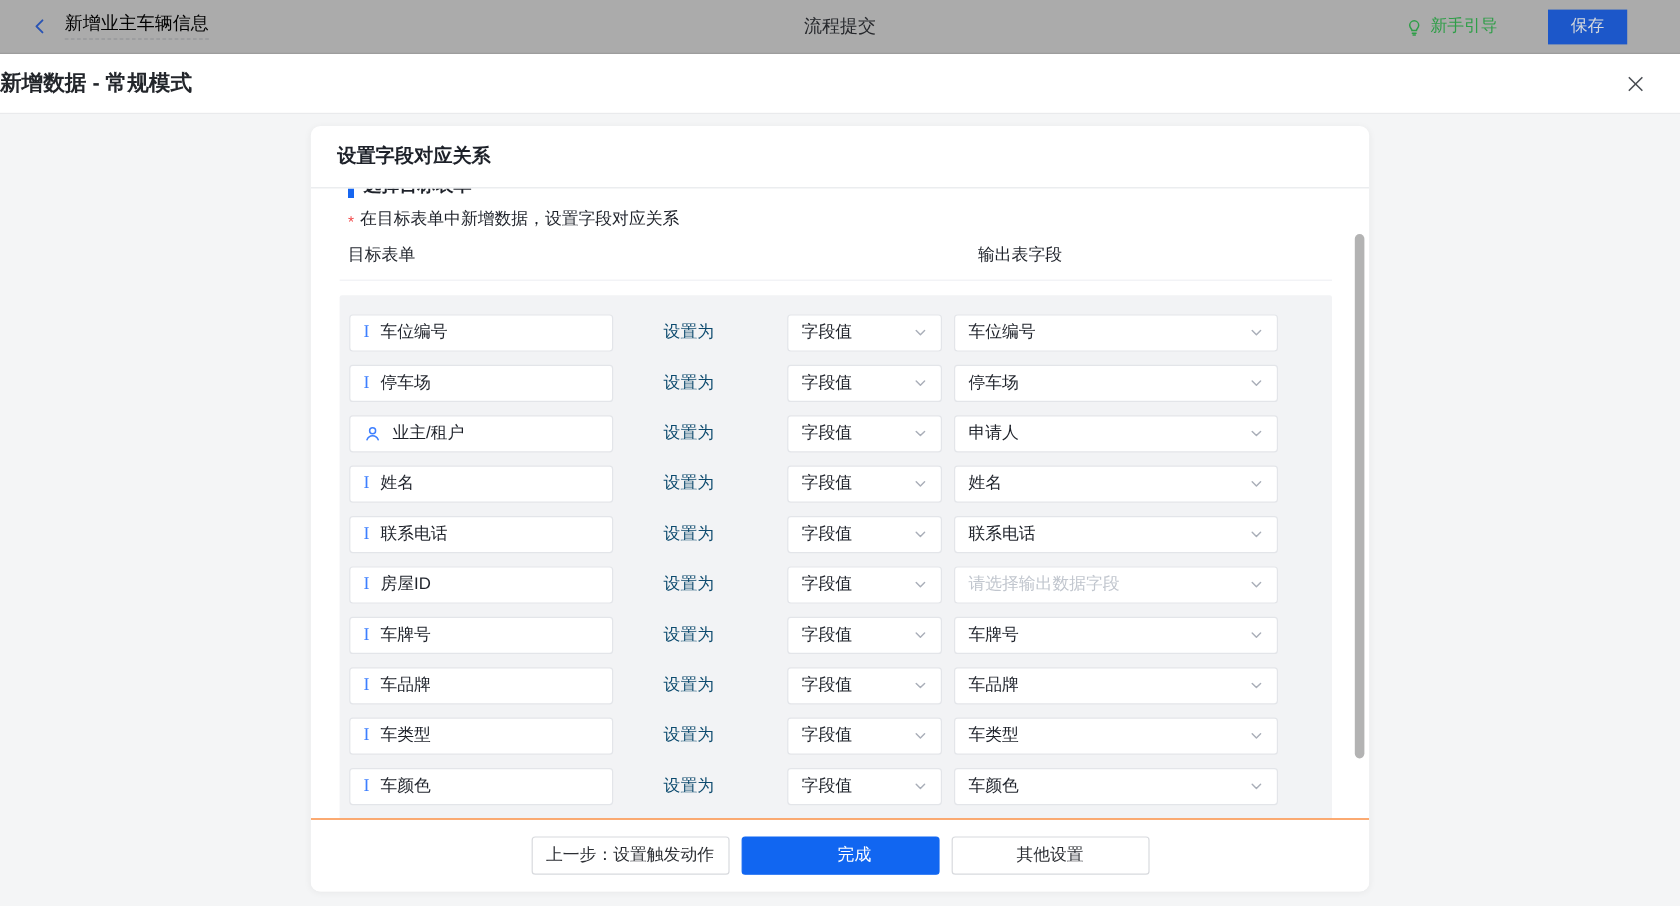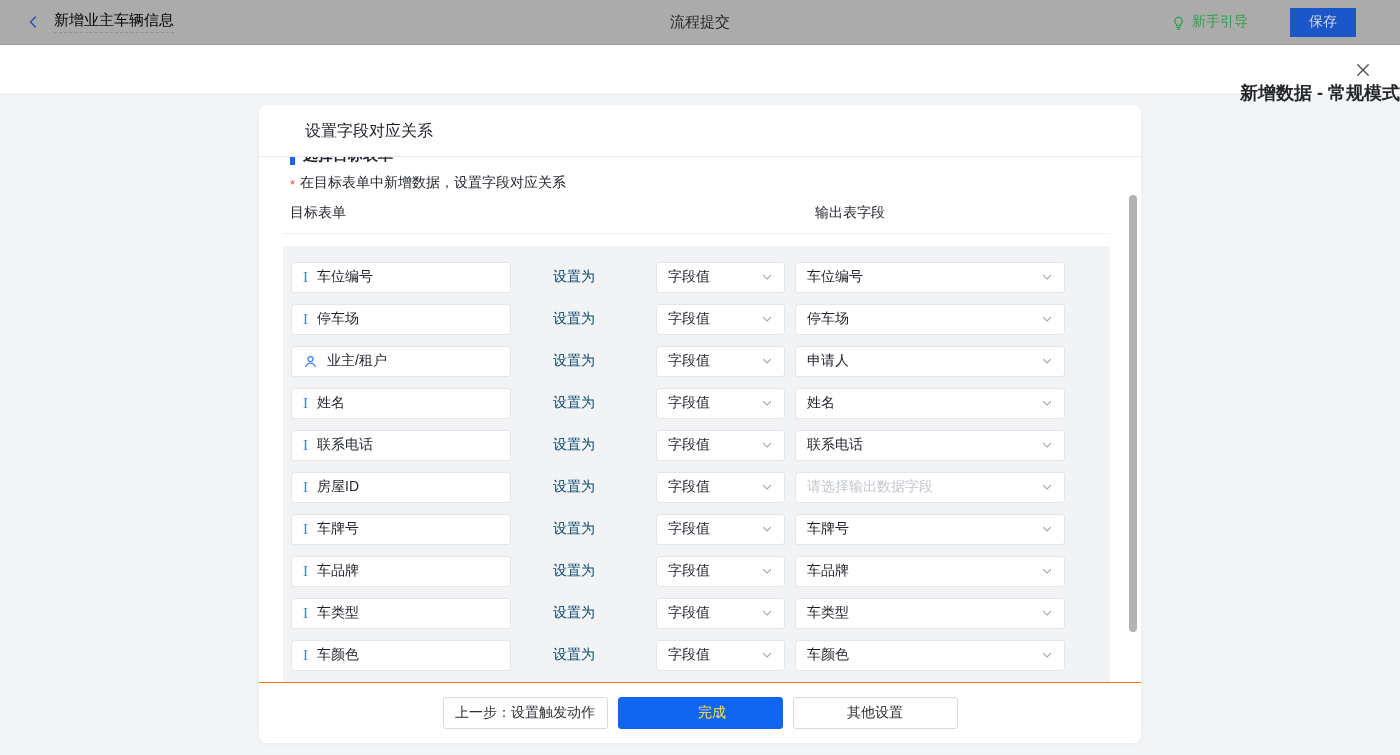--- a/index.html
+++ b/index.html
@@ -34,37 +34,37 @@
     background:#1c57c9; color:#d5d8dc; font-size:14px; cursor:pointer;
     font-family:inherit;
   }
 
   
   .modal-header {
     position:absolute; top:45px; left:0; width:1400px; height:50px;
     background:#ffffff; border-bottom:1px solid #e9eaec;
   }
   .modal-title {
-    text-align:right; line-height:49px; font-size:18px; font-weight:600; color:#23262b;margin-top:24px;
+    text-align:left; line-height:49px; font-size:18px; font-weight:600; color:#23262b;
   }
   .close-btn {
     position:absolute; right:26px; top:14px; width:22px; height:22px;
     display:flex; align-items:center; justify-content:center; cursor:pointer;
   }
 
   
   .card {
     position:absolute; left:259px; top:105px; width:882px; height:638px;
     background:#ffffff; border-radius:8px;
     box-shadow:0 1px 6px rgba(0,0,0,0.05);
     overflow:hidden;
   }
   .card-header {
-    height:52px; line-height:51px; padding-left:46px;
-    font-size:16px; font-weight:400; color:#1d2129;
+    height:52px; line-height:51px; padding-left:22px;
+    font-size:16px; font-weight:700; color:#1d2129;
     border-bottom:1px solid #e7e9ec;
   }
   .scroll-area {
     position:relative; height:525px; overflow:hidden; padding:0 31px;
   }
   .clipped-title { height:8px; overflow:hidden; display:flex; align-items:flex-end; gap:8px; }
   .section-bar { width:5px; height:14px; background:#1766f0; }
   .section-text { font-size:15px; font-weight:600; color:#1d2129; line-height:20px; white-space:nowrap; }
   .instruction { margin-top:9px; font-size:14px; color:#1d2129; display:flex; align-items:center; gap:5px; }
   .req { color:#f2494a; font-size:13px; transform:translateY(1px); }
@@ -97,21 +97,21 @@
 
   .footer {
     position:absolute; left:0; bottom:0; width:100%; height:61px;
     background:#fff; border-top:1px solid #f97316;
     display:flex; align-items:center; justify-content:center; gap:10px;
   }
   .btn {
     width:165px; height:32px; background:#fff; border:1px solid #d8dade; border-radius:3px;
     font-size:14px; color:#2b2e33; cursor:pointer; font-family:inherit;
   }
-  .btn-primary { background:#1166f1; border-color:#1166f1; color:#fde047;padding-left:24px; }
+  .btn-primary { background:#1166f1; border-color:#1166f1; color:#ffffff;padding-left:24px; }
 
   .scroll-thumb {
     position:absolute; right:4px; top:90px; width:8px; height:437px;
     background:#b3b3b3; border-radius:4px; cursor:pointer;
   }
 </style>
 </head>
 <body>
 
 <div class="topbar">

